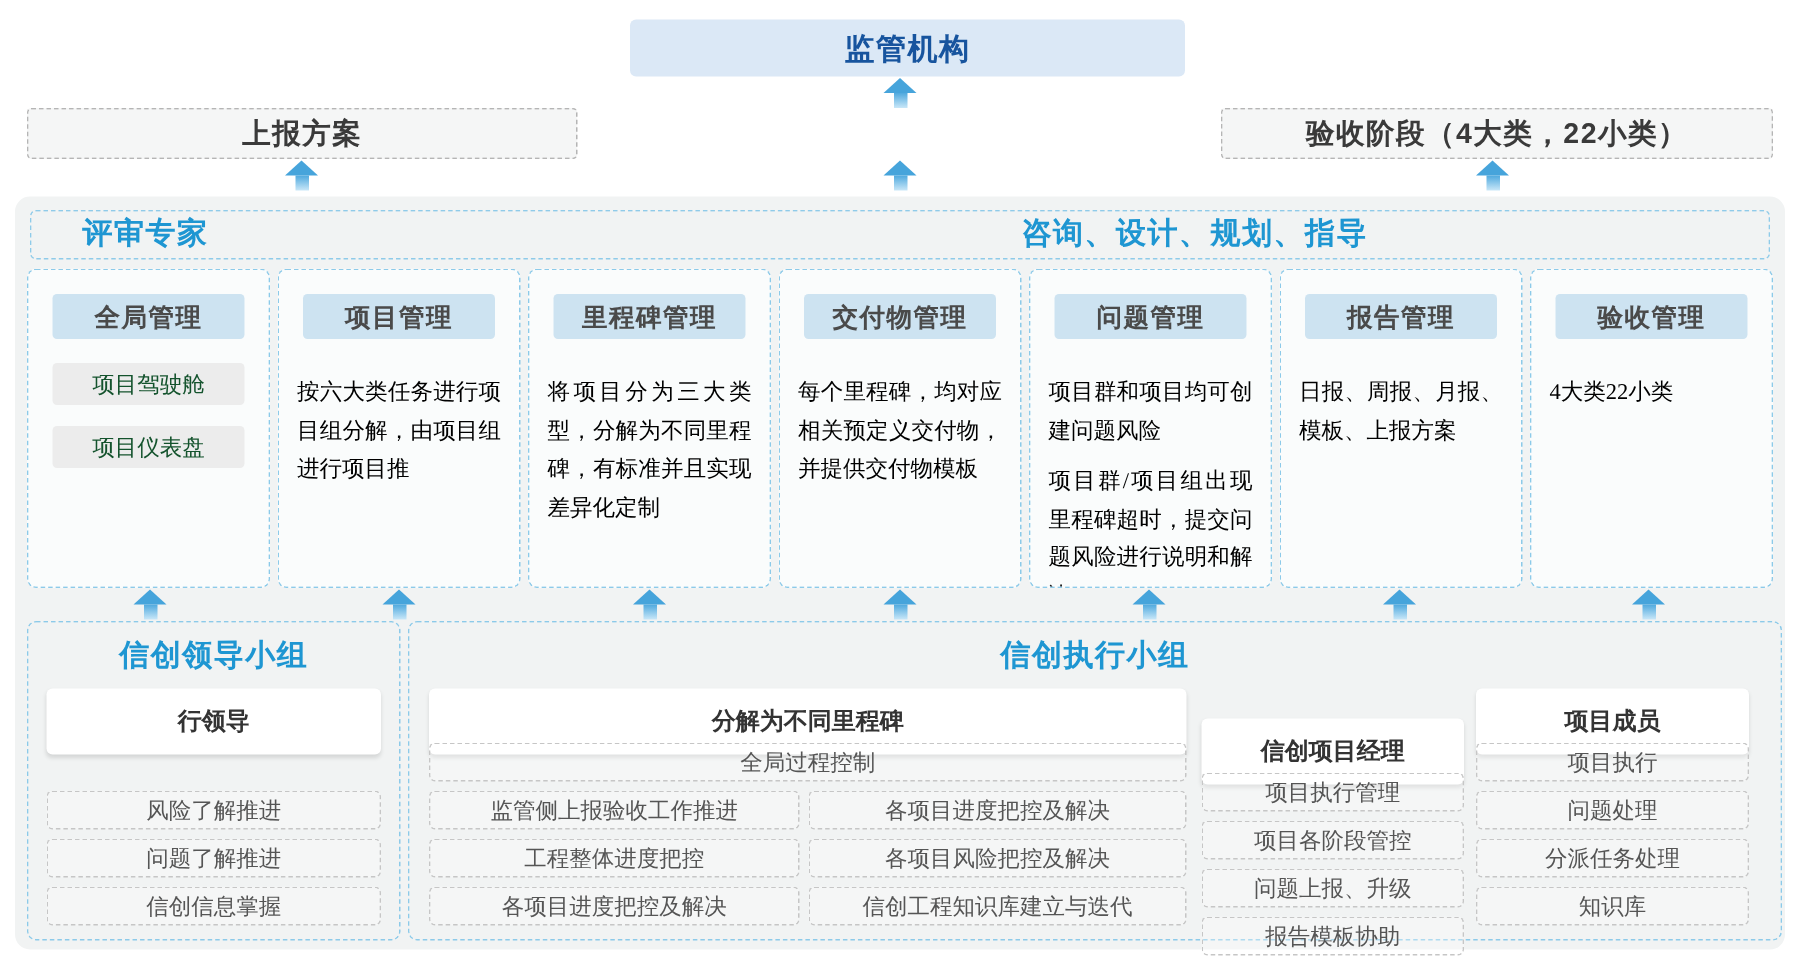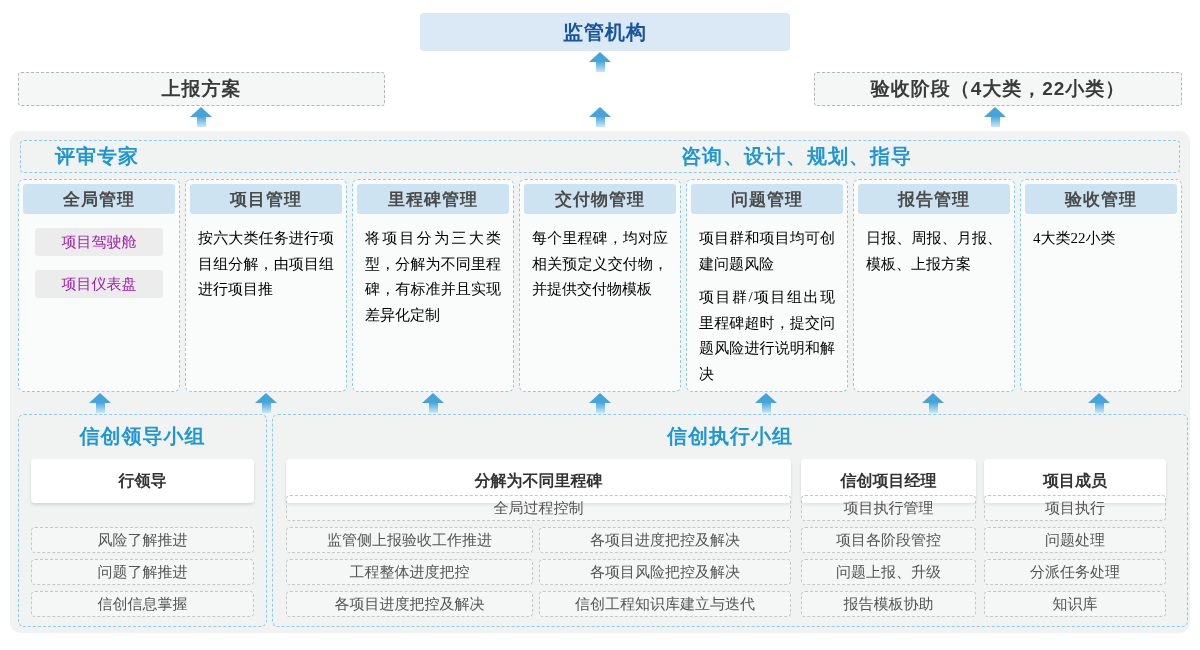--- a/index.html
+++ b/index.html
@@ -60,28 +60,28 @@
   
   .cols {
     position:absolute; left:8px; top:48px; width:1164px; height:213px;
     display:flex; gap:5px;
   }
   .col {
     flex:1; border:1.5px dashed #8ccae9; border-radius:6px;
     background:#fafcfc; overflow:hidden;
   }
   .col-head {
-    margin:4px; height:30px; background:#cde3f1; border-radius:3px;
+    margin:16px; height:30px; background:#cde3f1; border-radius:3px;
     display:flex; align-items:center; justify-content:center;
     font-size:17px; font-weight:bold; color:#4a4a4a; letter-spacing:1px;
   }
   .chip {
     margin:14px 16px 0; height:28px; background:#ececec; border-radius:3px;
     display:flex; align-items:center; justify-content:center;
-    font-size:15px; color:#a21caf;
+    font-size:15px; color:#14532d;
   }
   .col-text {
     padding:8px 12px 0; font-size:15px; color:#000000;
     line-height:1.7; text-align:justify;font-family:Liberation Serif, serif;
   }
 
   
   .group {
     position:absolute; top:414px; height:213px;
     border:1.5px dashed #8ccae9; border-radius:6px;
@@ -107,21 +107,21 @@
     font-size:15px; color:#555; white-space:nowrap;
   }
   
   .lg-role  { left:12px; right:12px; }
   .lg-item  { left:12px; right:12px; }
   
   .pg-role  { left:13px;  width:505px; }
   .pg-full  { left:13px;  width:505px; }
   .pg-left  { left:13px;  width:247px; }
   .pg-right { left:266px; width:252px; }
-  .pm-col   { left:528px; width:175px; }
+  .pm-col   { left:528px; width:175px;margin-top:20px; }
   .mb-col   { left:711px; width:182px; }
   .r1 { top:80px; } .r2 { top:112px; } .r3 { top:144px; } .r4 { top:176px; }
 </style>
 </head>
 <body>
 
 <div class="canvas">
 
   <div class="reg-box">
     <span>监管机构</span>

